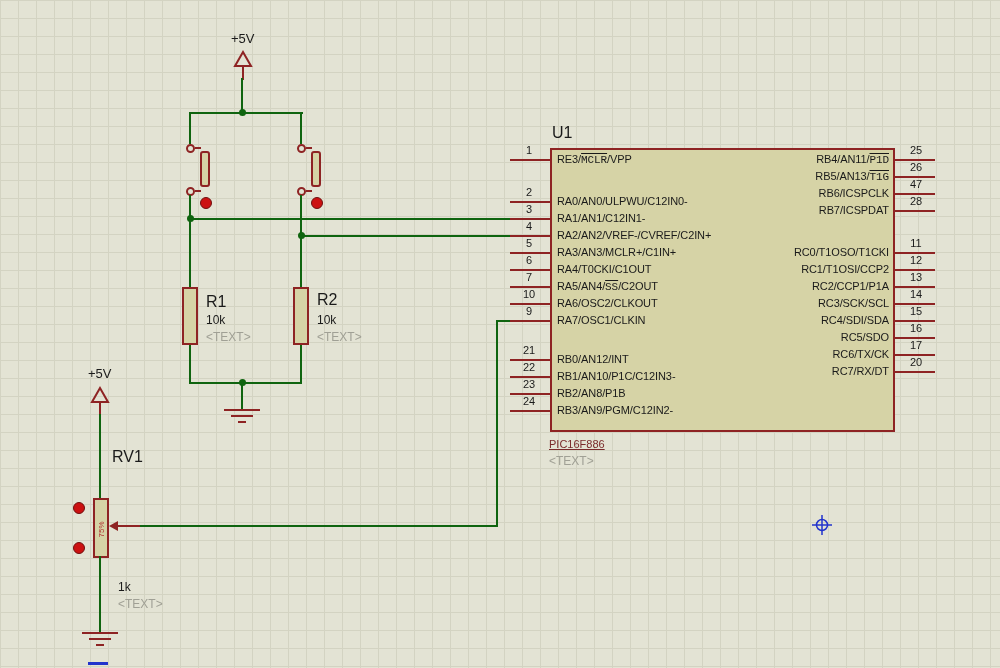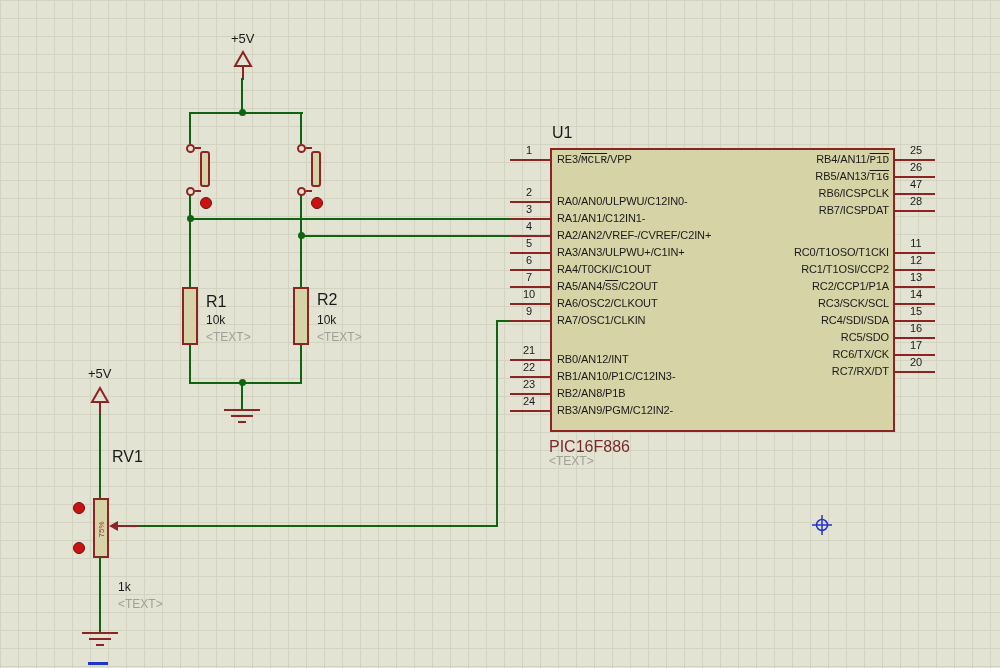--- a/index.html
+++ b/index.html
@@ -26,21 +26,21 @@
   .wire{position:absolute; background:var(--wire);}
   .stubline{position:absolute; background:var(--comp);}
   .dot{position:absolute; width:7px; height:7px; border-radius:50%; background:var(--wire);}
   .reddot{position:absolute; width:12px; height:12px; border-radius:50%; background:var(--red); border:1px solid #701010; box-sizing:border-box;}
   .term{position:absolute; width:9px; height:9px; border-radius:50%; border:2px solid var(--comp); background:var(--bg); box-sizing:border-box;}
   .body-rect{position:absolute; border:2px solid var(--comp); background:var(--fill); box-sizing:border-box;}
   .gbar{position:absolute; height:2px; background:var(--comp);}
   .chip{position:absolute; left:550px; top:148px; width:345px; height:284px; border:2px solid var(--comp); background:var(--fill); box-sizing:border-box;}
   .refdes{position:absolute; font-size:17px; color:var(--ink); white-space:nowrap;}
   .value{position:absolute; font-size:12px; color:var(--ink); white-space:nowrap;}
-  .parttype{position:absolute; font-size:16px; color:#7a2a2a; white-space:nowrap;}
+  .parttype{position:absolute; font-size:11px; color:#7a2a2a; white-space:nowrap;text-decoration:underline;}
   .ph{position:absolute; font-size:12px; color:var(--muted); white-space:nowrap;}
   .pwr{position:absolute; font-size:13px; color:var(--ink); white-space:nowrap;}
   .pinrow{position:absolute; left:0; width:1000px; height:0;}
   .pinrow .stub{position:absolute; top:-1px; width:40px; height:2px; background:var(--comp);}
   .pinrow .num{position:absolute; top:-16px; width:42px; text-align:center; font-size:11px; color:var(--ink);}
   .pinrow .lbl{position:absolute; top:-7px; font-size:11px; letter-spacing:-0.1px; white-space:nowrap; color:var(--ink);}
   .side-l .stub{left:510px;}
   .side-l .num{left:508px;}
   .side-l .lbl{left:557px;}
   .side-r .stub{left:895px;}
@@ -155,21 +155,21 @@
       <div class="lbl"><span>RA1/AN1/C12IN1-</span><span class="ovl"></span><span></span></div>
     </div>
   <div class="pinrow side-l" style="top:236px">
       <div class="stub"></div>
       <div class="num">4</div>
       <div class="lbl"><span>RA2/AN2/VREF-/CVREF/C2IN+</span><span class="ovl"></span><span></span></div>
     </div>
   <div class="pinrow side-l" style="top:253px">
       <div class="stub"></div>
       <div class="num">5</div>
-      <div class="lbl"><span>RA3/AN3/ULPWU+/C1IN+</span><span class="ovl"></span><span></span></div>
+      <div class="lbl"><span>RA3/AN3/MCLR+/C1IN+</span><span class="ovl"></span><span></span></div>
     </div>
   <div class="pinrow side-l" style="top:270px">
       <div class="stub"></div>
       <div class="num">6</div>
       <div class="lbl"><span>RA4/T0CKI/C1OUT</span><span class="ovl"></span><span></span></div>
     </div>
   <div class="pinrow side-l" style="top:287px">
       <div class="stub"></div>
       <div class="num">7</div>
       <div class="lbl"><span>RA5/AN4/</span><span class="ovl">SS</span><span>/C2OUT</span></div>

